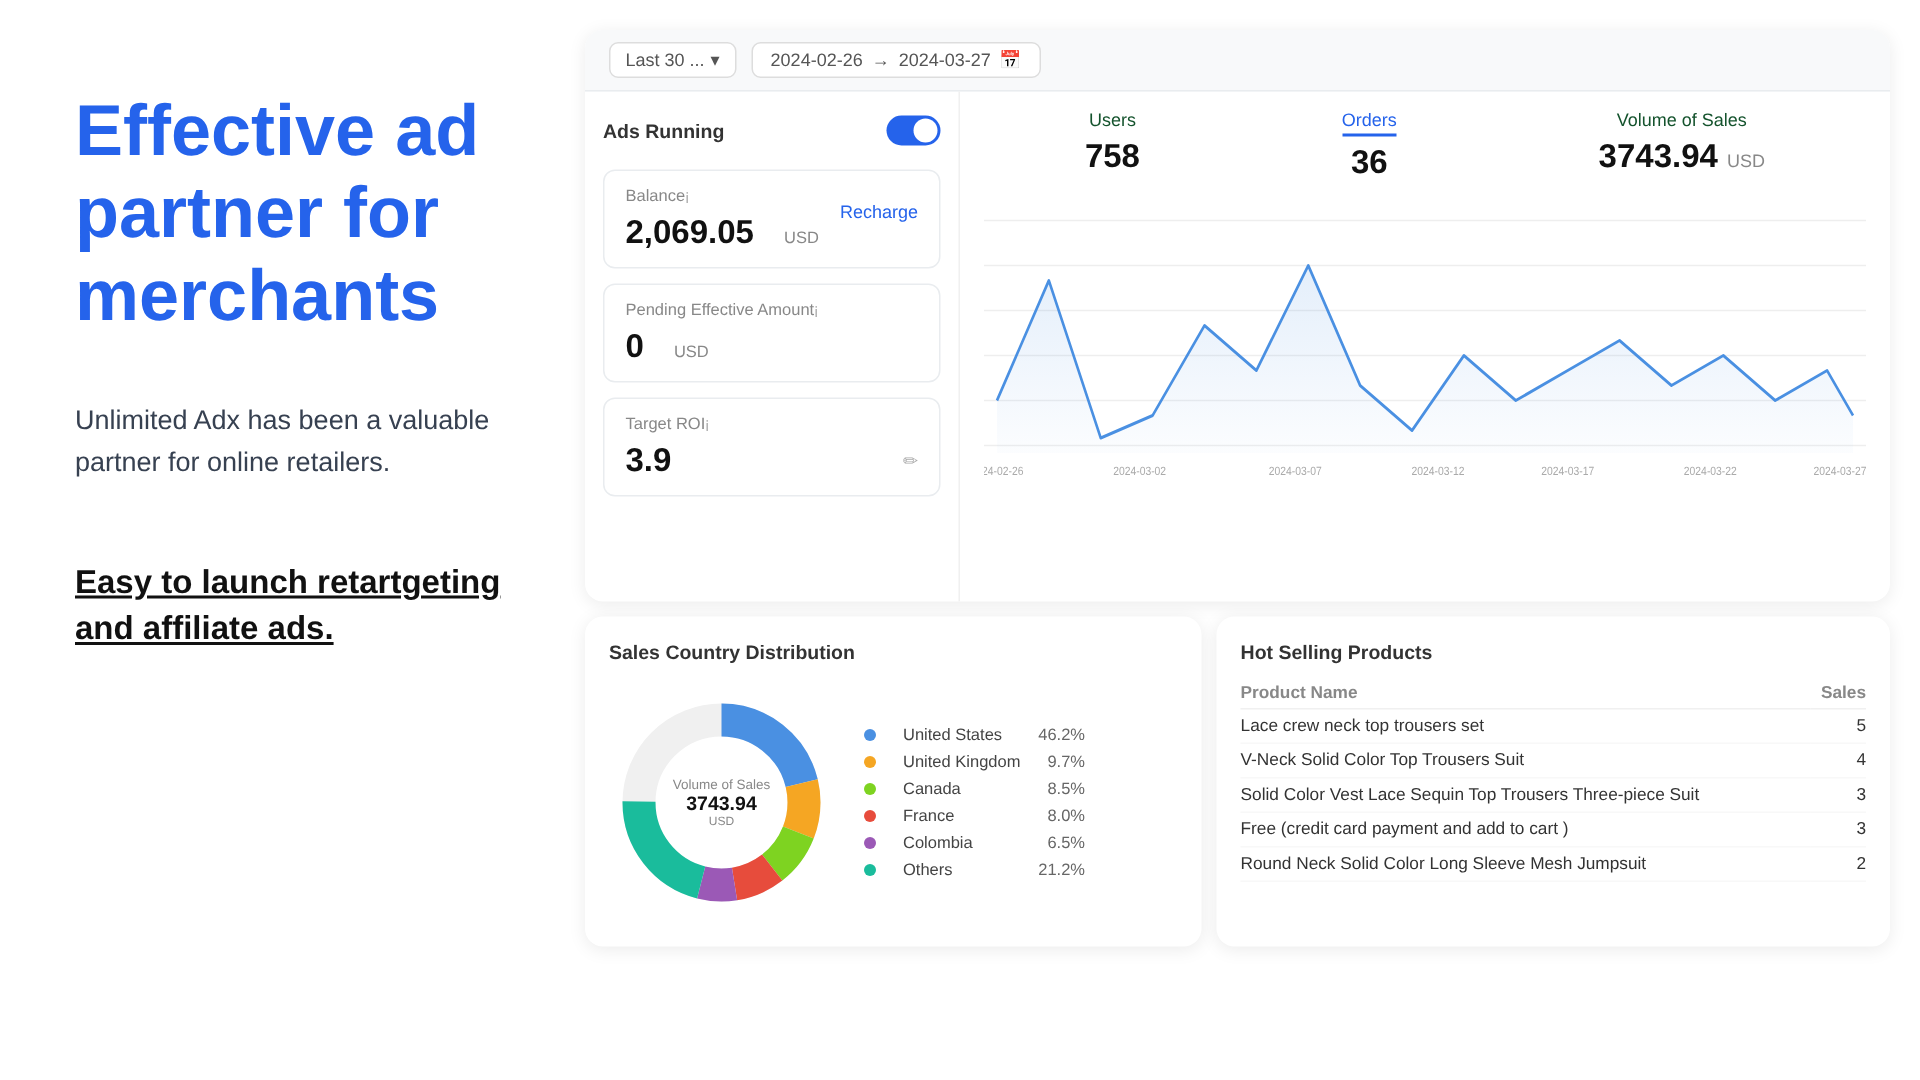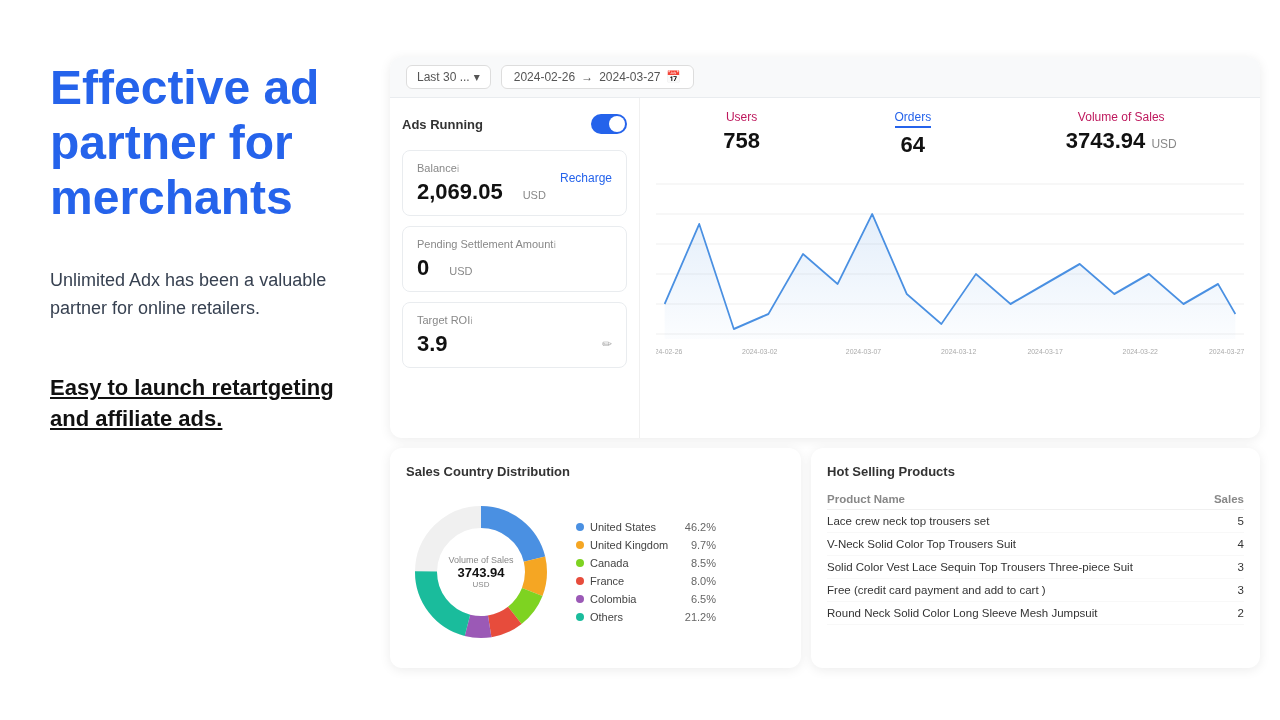--- a/index.html
+++ b/index.html
@@ -43,21 +43,20 @@
       cursor: pointer;
     }
 
     
     .right-panel {
       flex: 1;
       padding: 20px 20px 20px 10px;
       display: flex;
       flex-direction: column;
       gap: 10px;
-      margin-top: 37px;
     }
 
     
     .dashboard-card {
       background: #fff;
       border-radius: 12px;
       box-shadow: 0 2px 12px rgba(0,0,0,0.08);
       overflow: hidden;
     }
 
@@ -192,21 +191,21 @@
     .chart-stats {
       display: flex;
       justify-content: space-around;
       margin-bottom: 16px;
     }
     .chart-stat {
       text-align: center;
     }
     .chart-stat-label {
       font-size: 12px;
-      color: #be185d;
+      color: #14532d;
       margin-bottom: 4px;
     }
     .chart-stat-value {
       font-size: 22px;
       font-weight: 600;
       color: #111;
     }
     .chart-stat-value .small {
       font-size: 12px;
       font-weight: 400;
@@ -282,21 +281,21 @@
 
     .legend {
       display: flex;
       flex-direction: column;
       gap: 6px;
       font-size: 11px;
     }
     .legend-item {
       display: flex;
       align-items: center;
-      gap: 6px;
+      gap: 18px;
       min-width: 140px;
     }
     .legend-dot {
       width: 8px;
       height: 8px;
       border-radius: 50%;
       flex-shrink: 0;
     }
     .legend-name {
       flex: 1;
@@ -390,21 +389,21 @@
             <div class="stat-value">
               <span>2,069.05</span>
               <span class="currency">USD</span>
             </div>
             <span class="recharge-btn">Recharge</span>
           </div>
         </div>
 
         <div class="stat-box">
           <div class="stat-label">
-            <span>Pending Settlement Amount</span>
+            <span>Pending Effective Amount</span>
             <span class="info-icon">ℹ</span>
           </div>
           <div class="stat-value">
             <span>0</span>
             <span class="currency">USD</span>
           </div>
         </div>
 
         <div class="stat-box">
           <div class="stat-label">
@@ -422,21 +421,21 @@
 
       <div class="chart-panel">
 
         <div class="chart-stats">
           <div class="chart-stat">
             <div class="chart-stat-label">Users</div>
             <div class="chart-stat-value">758</div>
           </div>
           <div class="chart-stat active">
             <div class="chart-stat-label">Orders</div>
-            <div class="chart-stat-value">64</div>
+            <div class="chart-stat-value">36</div>
           </div>
           <div class="chart-stat">
             <div class="chart-stat-label">Volume of Sales</div>
             <div class="chart-stat-value">3743.94 <span class="small">USD</span></div>
           </div>
         </div>
 
         <div class="line-chart-container">
           <svg width="100%" height="195" viewBox="0 0 680 195" preserveAspectRatio="none">
 

